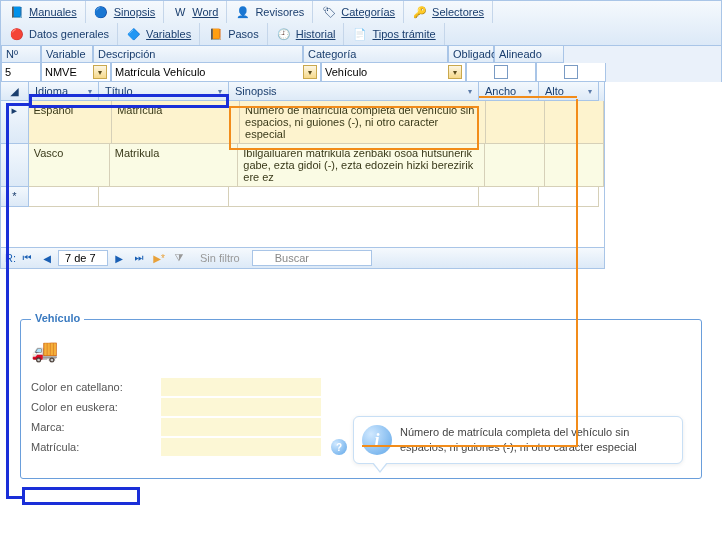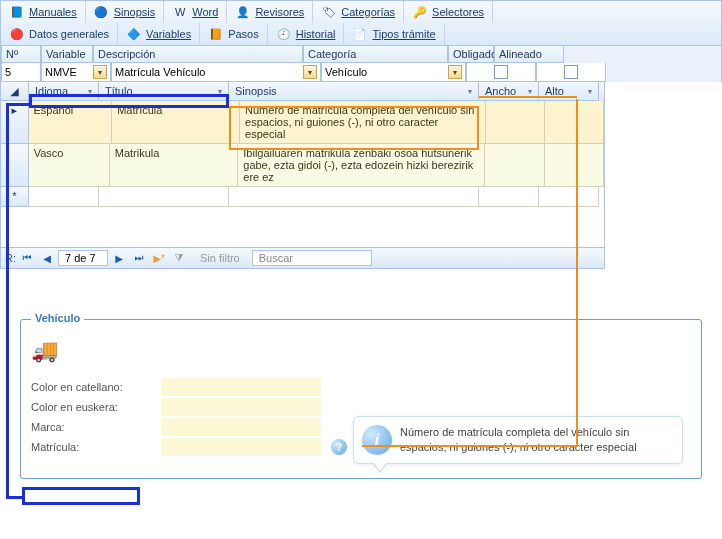--- a/index.html
+++ b/index.html
@@ -20,21 +20,21 @@
 .gh{border-right:1px solid #a9c5e7;border-bottom:1px solid #a9c5e7;padding:3px 6px;color:#1a3e6e;display:flex;align-items:center;justify-content:space-between}
 .gh .s{font-size:8px;color:#5a7aa8}
 .grows{background:#fff}
 .grow{display:flex;min-height:20px}
 .gc{border-right:1px solid #d6d0b8;border-bottom:1px solid #d6d0b8;padding:3px 5px;background:#fafbe4;color:#3a3a1a}
 .grow.sel .gc{background:#fdf3ce}
 .rowhandle{width:28px;background:linear-gradient(#f3f8fd,#dce9f7);border-right:1px solid #a9c5e7;border-bottom:1px solid #a9c5e7;display:flex;align-items:flex-start;justify-content:center;padding-top:3px;color:#1a3e6e}
 .nav{display:flex;align-items:center;gap:2px;background:linear-gradient(#f5f9fd,#dce9f7);border:1px solid #a9c5e7;border-top:none;padding:2px 4px}
 .nbtn{width:18px;height:16px;display:flex;align-items:center;justify-content:center;color:#1a5fb4;cursor:pointer;font-size:10px}
 .nbox{border:1px solid #a9c5e7;background:#fff;padding:1px 6px;min-width:50px}
-.searchbox{border:1px solid #a9c5e7;background:#fff;padding:1px 6px;flex:1;max-width:120px;color:#888}
+.searchbox{border:1px solid #a9c5e7;background:#fff;padding:1px 22px;flex:1;max-width:120px;color:#888}
 .section{margin-top:40px;padding:10px 20px}
 .fieldset{border:1px solid #6a9edb;border-radius:3px;padding:12px 10px 20px;position:relative}
 .legend{position:absolute;top:-8px;left:10px;background:#fff;padding:0 4px;color:#3a7ac0;font-weight:bold}
 .vehicon{display:flex;align-items:center;gap:8px;margin:6px 0 14px;color:#3a7ac0}
 .frow{display:flex;align-items:center;margin:2px 0}
 .flabel{width:130px;color:#555}
 .finput{width:160px;height:18px;background:#fcf7d5;border:1px solid #fcf7d5}
 .callout{position:absolute;right:18px;bottom:14px;width:330px;background:#fff;border:1px solid #c8dff5;border-radius:6px;padding:8px 10px 8px 46px;box-shadow:0 1px 4px rgba(0,0,0,.08)}
 .callout .ico{position:absolute;left:8px;top:8px;width:30px;height:30px;border-radius:50%;background:radial-gradient(circle at 30% 30%,#cfe8ff,#5fa6e8);display:flex;align-items:center;justify-content:center;color:#fff;font-style:italic;font-weight:bold;font-size:18px;font-family:Georgia,serif}
 .callout .tail{position:absolute;left:18px;bottom:-10px;width:0;height:0;border-left:8px solid transparent;border-right:8px solid transparent;border-top:10px solid #c8dff5}
@@ -59,21 +59,21 @@
       <div class="tbtn">
         <span class="tic">🔵</span>
         <span style="text-decoration:underline">Sinopsis</span>
       </div>
       <div class="tbtn">
         <span class="tic">W</span>
         <span style="text-decoration:underline">Word</span>
       </div>
       <div class="tbtn">
         <span class="tic">👤</span>
-        <span style="text-decoration:underline">Revisores</span>
+        <span style="">Revisores</span>
       </div>
       <div class="tbtn">
         <span class="tic">🏷</span>
         <span style="text-decoration:underline">Categorías</span>
       </div>
       <div class="tbtn">
         <span class="tic">🔑</span>
         <span style="text-decoration:underline">Selectores</span>
       </div>
     </div>

